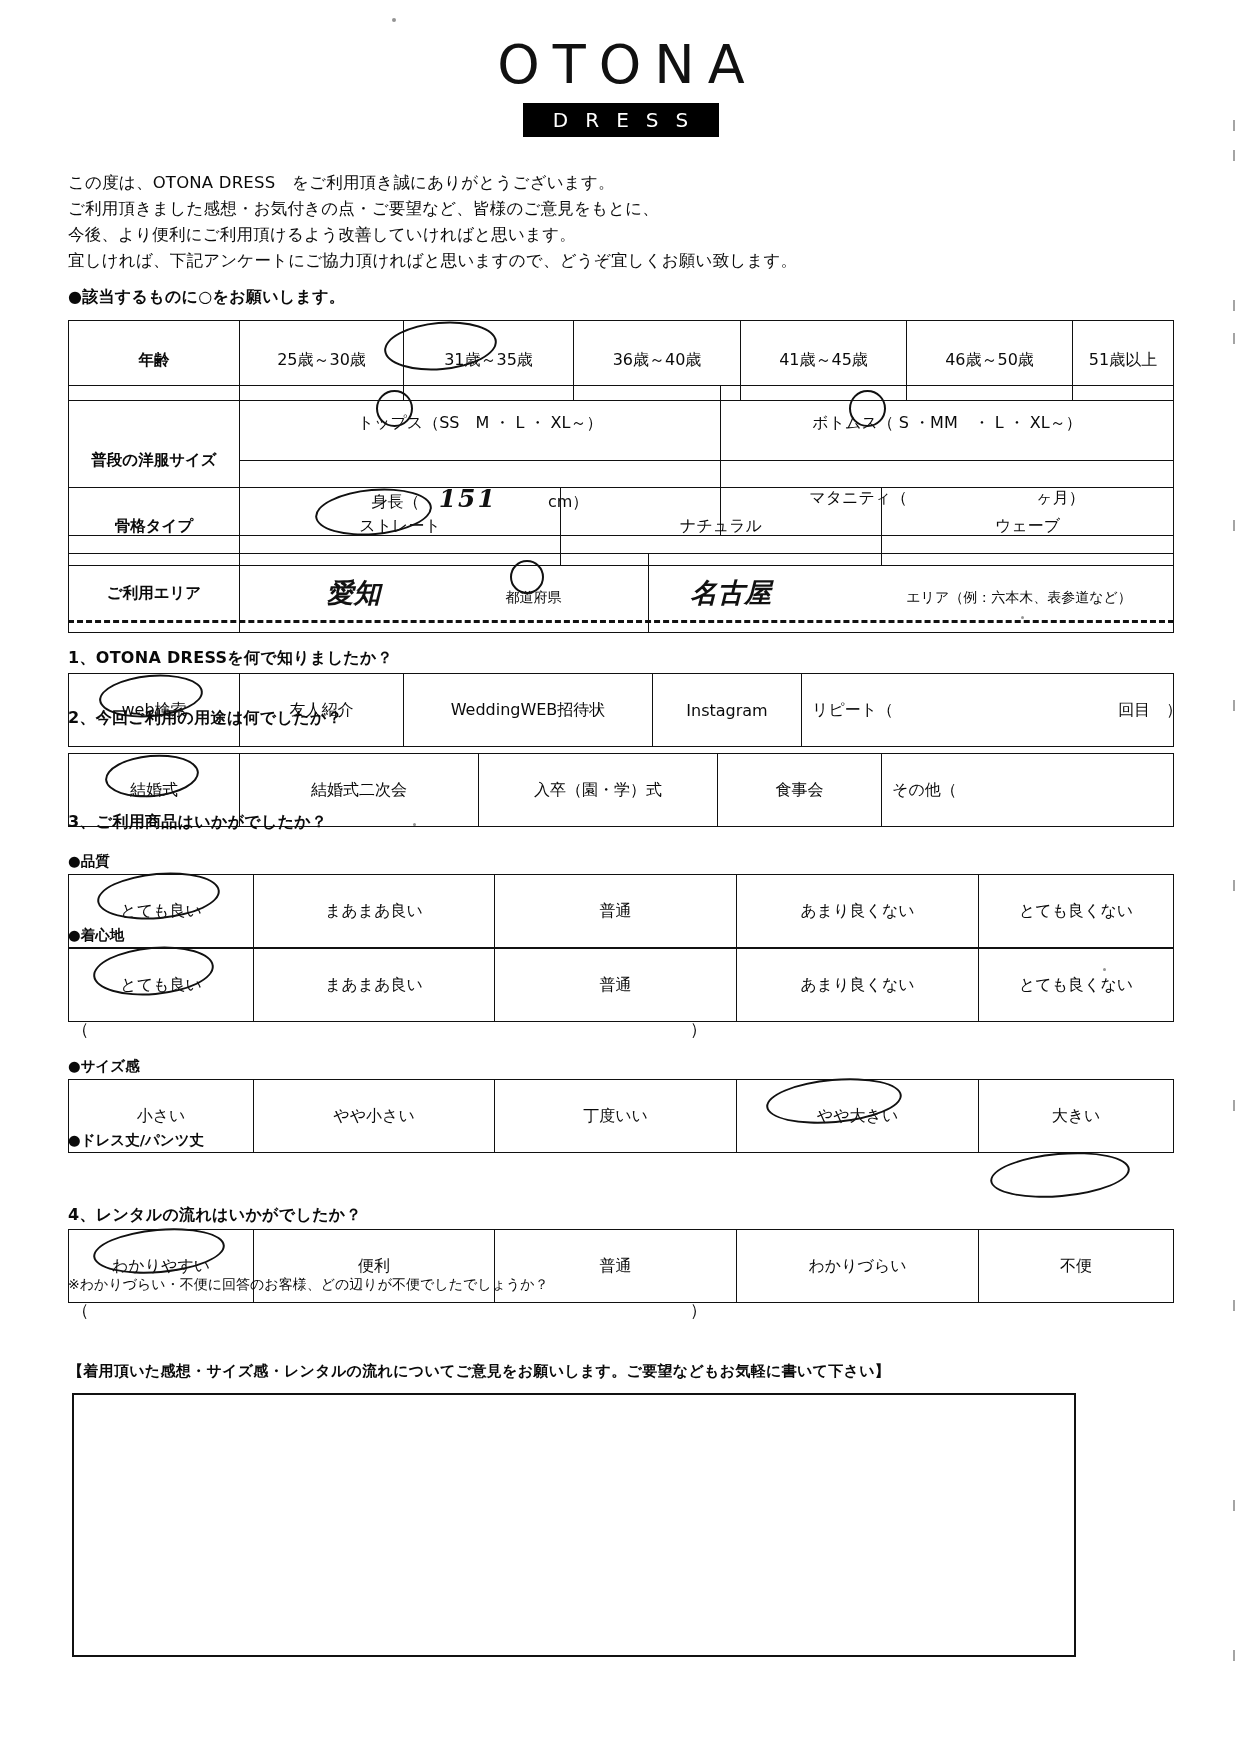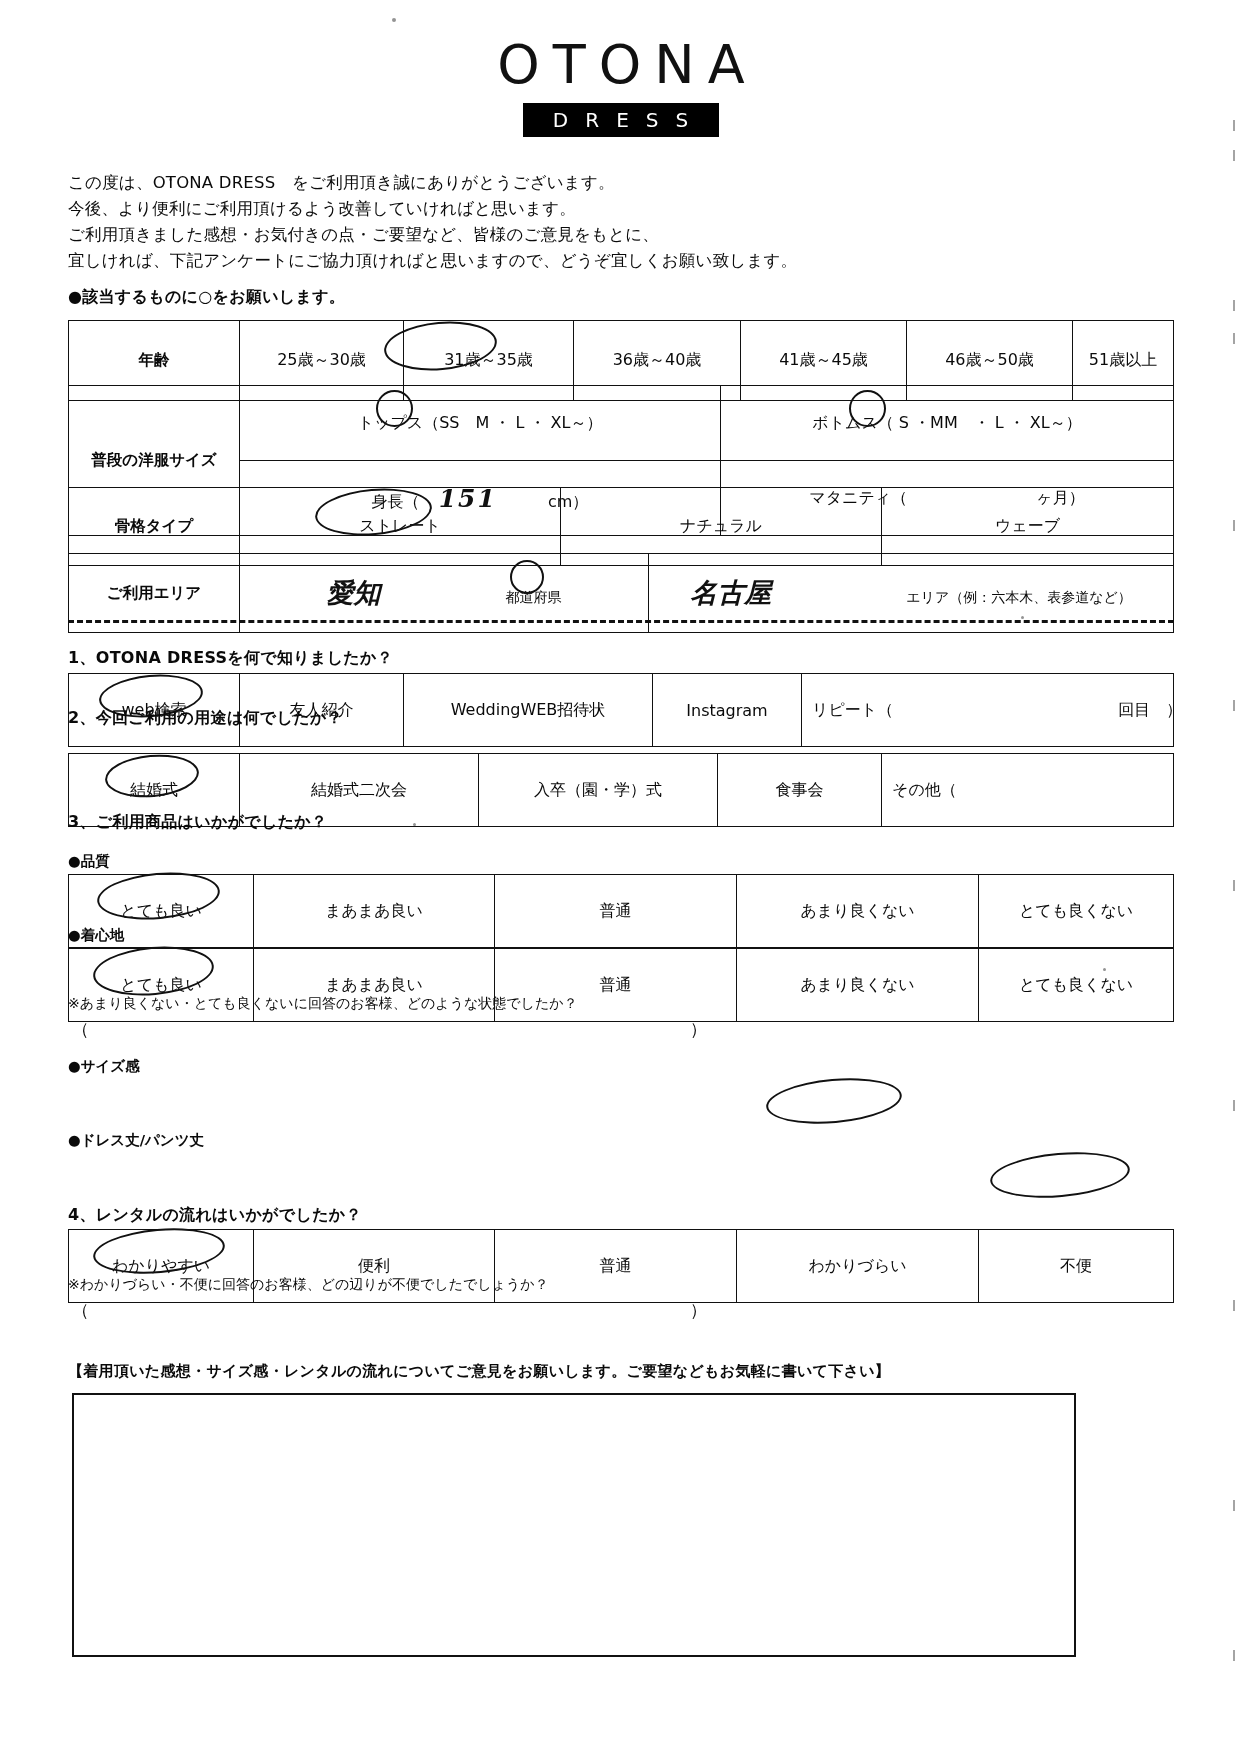--- a/index.html
+++ b/index.html
@@ -190,22 +190,22 @@
       <i style="top:1650px"></i>
   </div>
 
   <div class="logo-wrap">
     <div class="logo-otona">OTONA</div>
     <div class="logo-dress">DRESS</div>
   </div>
 
   <div class="intro">
     <div>この度は、OTONA DRESS　をご利用頂き誠にありがとうございます。</div>
+    <div>ご利用頂きました感想・お気付きの点・ご要望など、皆様のご意見をもとに、</div>
     <div>今後、より便利にご利用頂けるよう改善していければと思います。</div>
-    <div>ご利用頂きました感想・お気付きの点・ご要望など、皆様のご意見をもとに、</div>
     <div>宜しければ、下記アンケートにご協力頂ければと思いますので、どうぞ宜しくお願い致します。</div>
   </div>
 
   <div class="heading" style="left:68px;top:287px;">●該当するものに○をお願いします。</div>
 
   <table class="tbl" style="left:68px;top:320px;width:1106px;">
     <tbody>
         <tr>
       <td class="lab" style="width:162px;height:47px;">年齢</td>
       <td style="width:155px;">25歳～30歳</td>
@@ -337,26 +337,36 @@
       <td style="width:176px;height:40px;">とても良い</td>
       <td style="width:232px;">まあまあ良い</td>
       <td style="width:233px;">普通</td>
       <td style="width:233px;">あまり良くない</td>
       <td>とても良くない</td>
     </tr>
   </tbody>
     </table>
   <div class="ink-ellipse" style="left:93px;top:947px;width:117px;height:44px;"></div>
 
-  <div class="note" style="left:68px;top:995px;">※あまり良くない・とても良くないに回答のお客様、どのような状態でしたか？</div>
   <div class="paren-line" style="left:72px;top:1018px;">（</div>
   <div class="paren-line" style="left:100px;top:1018px;width:580px;height:22px;"></div>
   <div class="paren-line" style="left:690px;top:1018px;">）</div>
 
   <div class="sub-bullet" style="left:68px;top:1057px;">●サイズ感</div>
+  <table class="tbl" style="left:68px;top:1079px;width:1106px;">
+    <tbody>
+        <tr>
+      <td style="width:176px;height:40px;">小さい</td>
+      <td style="width:232px;">やや小さい</td>
+      <td style="width:233px;">丁度いい</td>
+      <td style="width:233px;">やや大きい</td>
+      <td>大きい</td>
+    </tr>
+  </tbody>
+    </table>
   <div class="ink-ellipse" style="left:766px;top:1079px;width:132px;height:40px;"></div>
 
   <div class="sub-bullet" style="left:68px;top:1131px;">●ドレス丈/パンツ丈</div>
   <div class="ink-ellipse" style="left:990px;top:1153px;width:136px;height:40px;"></div>
 
   <div class="heading" style="left:68px;top:1205px;">4、レンタルの流れはいかがでしたか？</div>
   <table class="tbl" style="left:68px;top:1229px;width:1106px;">
     <tbody>
         <tr>
       <td style="width:176px;height:40px;">わかりやすい</td>

